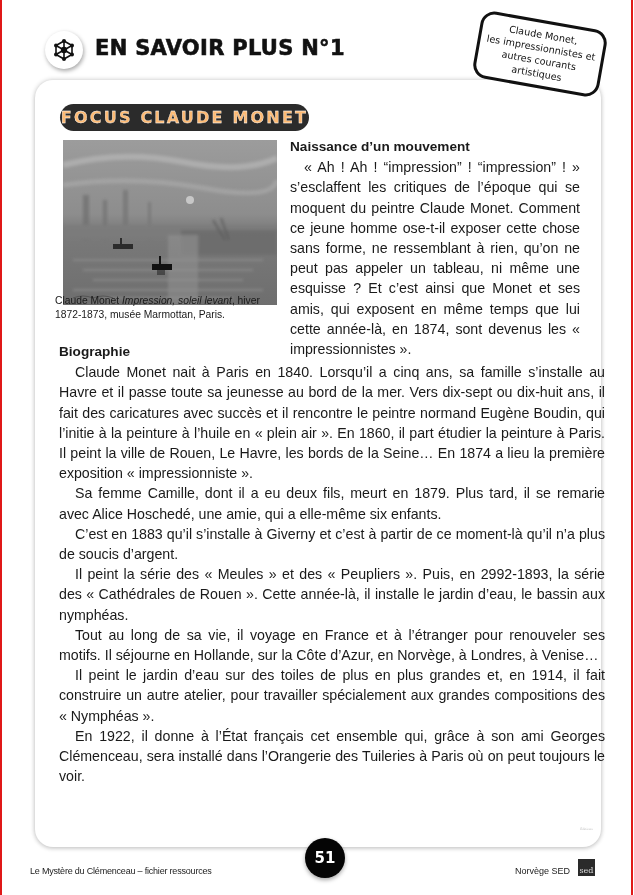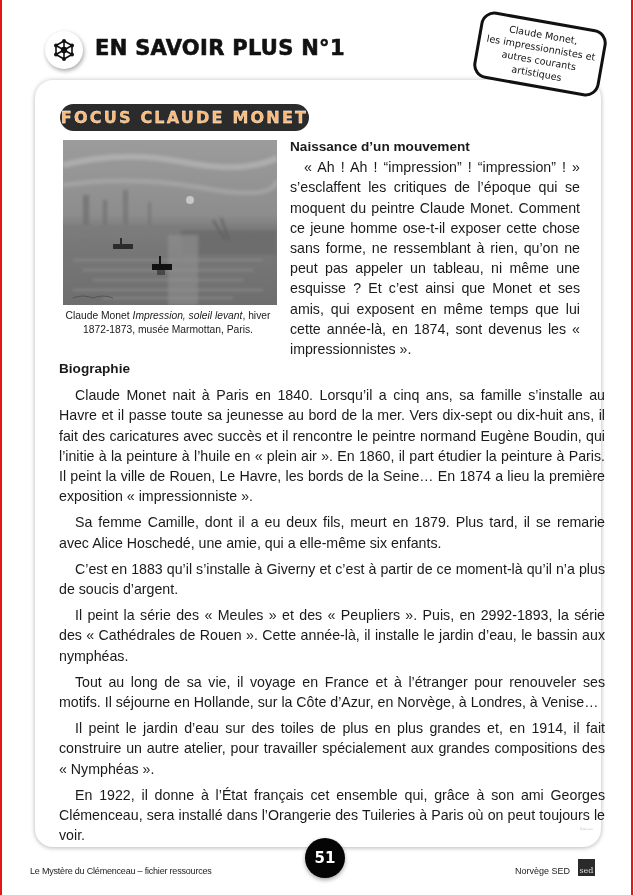--- a/index.html
+++ b/index.html
@@ -47,37 +47,37 @@
       letter-spacing: 2.2px; display: flex; align-items: center; justify-content: center;
       -webkit-text-stroke: 0.3px #fff;
     }
 
     .painting {
       position: absolute; left: 63px; top: 140px; width: 214px; height: 165px;
       overflow: hidden; background: #8a8a8a;
     }
 
     .caption {
-      position: absolute; left: 55px; top: 309px; width: 226px;
-      font-size: 10.3px; line-height: 14px; text-align: center; color: #1a1a1a;
+      position: absolute; left: 55px; top: 294px; width: 226px;
+      font-size: 10.3px; line-height: 14px; text-align: left; color: #1a1a1a;
     }
     .caption i { font-style: italic; }
 
     .intro {
       position: absolute; left: 290px; top: 137px; width: 290px;
       font-size: 14.2px; line-height: 20.2px; text-align: justify; color: #1a1a1a;
     }
     .subhead { font-weight: bold; font-size: 13.6px; display: block; text-align: left; }
     .indent { text-indent: 14px; }
 
     .bio {
-      position: absolute; left: 59px; top: 359px; width: 546px;
+      position: absolute; left: 59px; top: 342px; width: 546px;
       font-size: 14.2px; line-height: 20.2px; text-align: justify; color: #1a1a1a;
     }
-    .bio p { text-indent: 16px; margin-top: 6px; }
+    .bio p { text-indent: 16px; }
 
     
     .page-number {
       position: absolute; left: 305px; top: 838px; width: 40px; height: 40px;
       border-radius: 50%; background: #050505; color: #fff;
       display: flex; align-items: center; justify-content: center;
       font-family: "DejaVu Sans", sans-serif; font-weight: 900; font-size: 15px;
       box-shadow: 0 2px 4px rgba(0,0,0,0.35);
       z-index: 2;
     }

